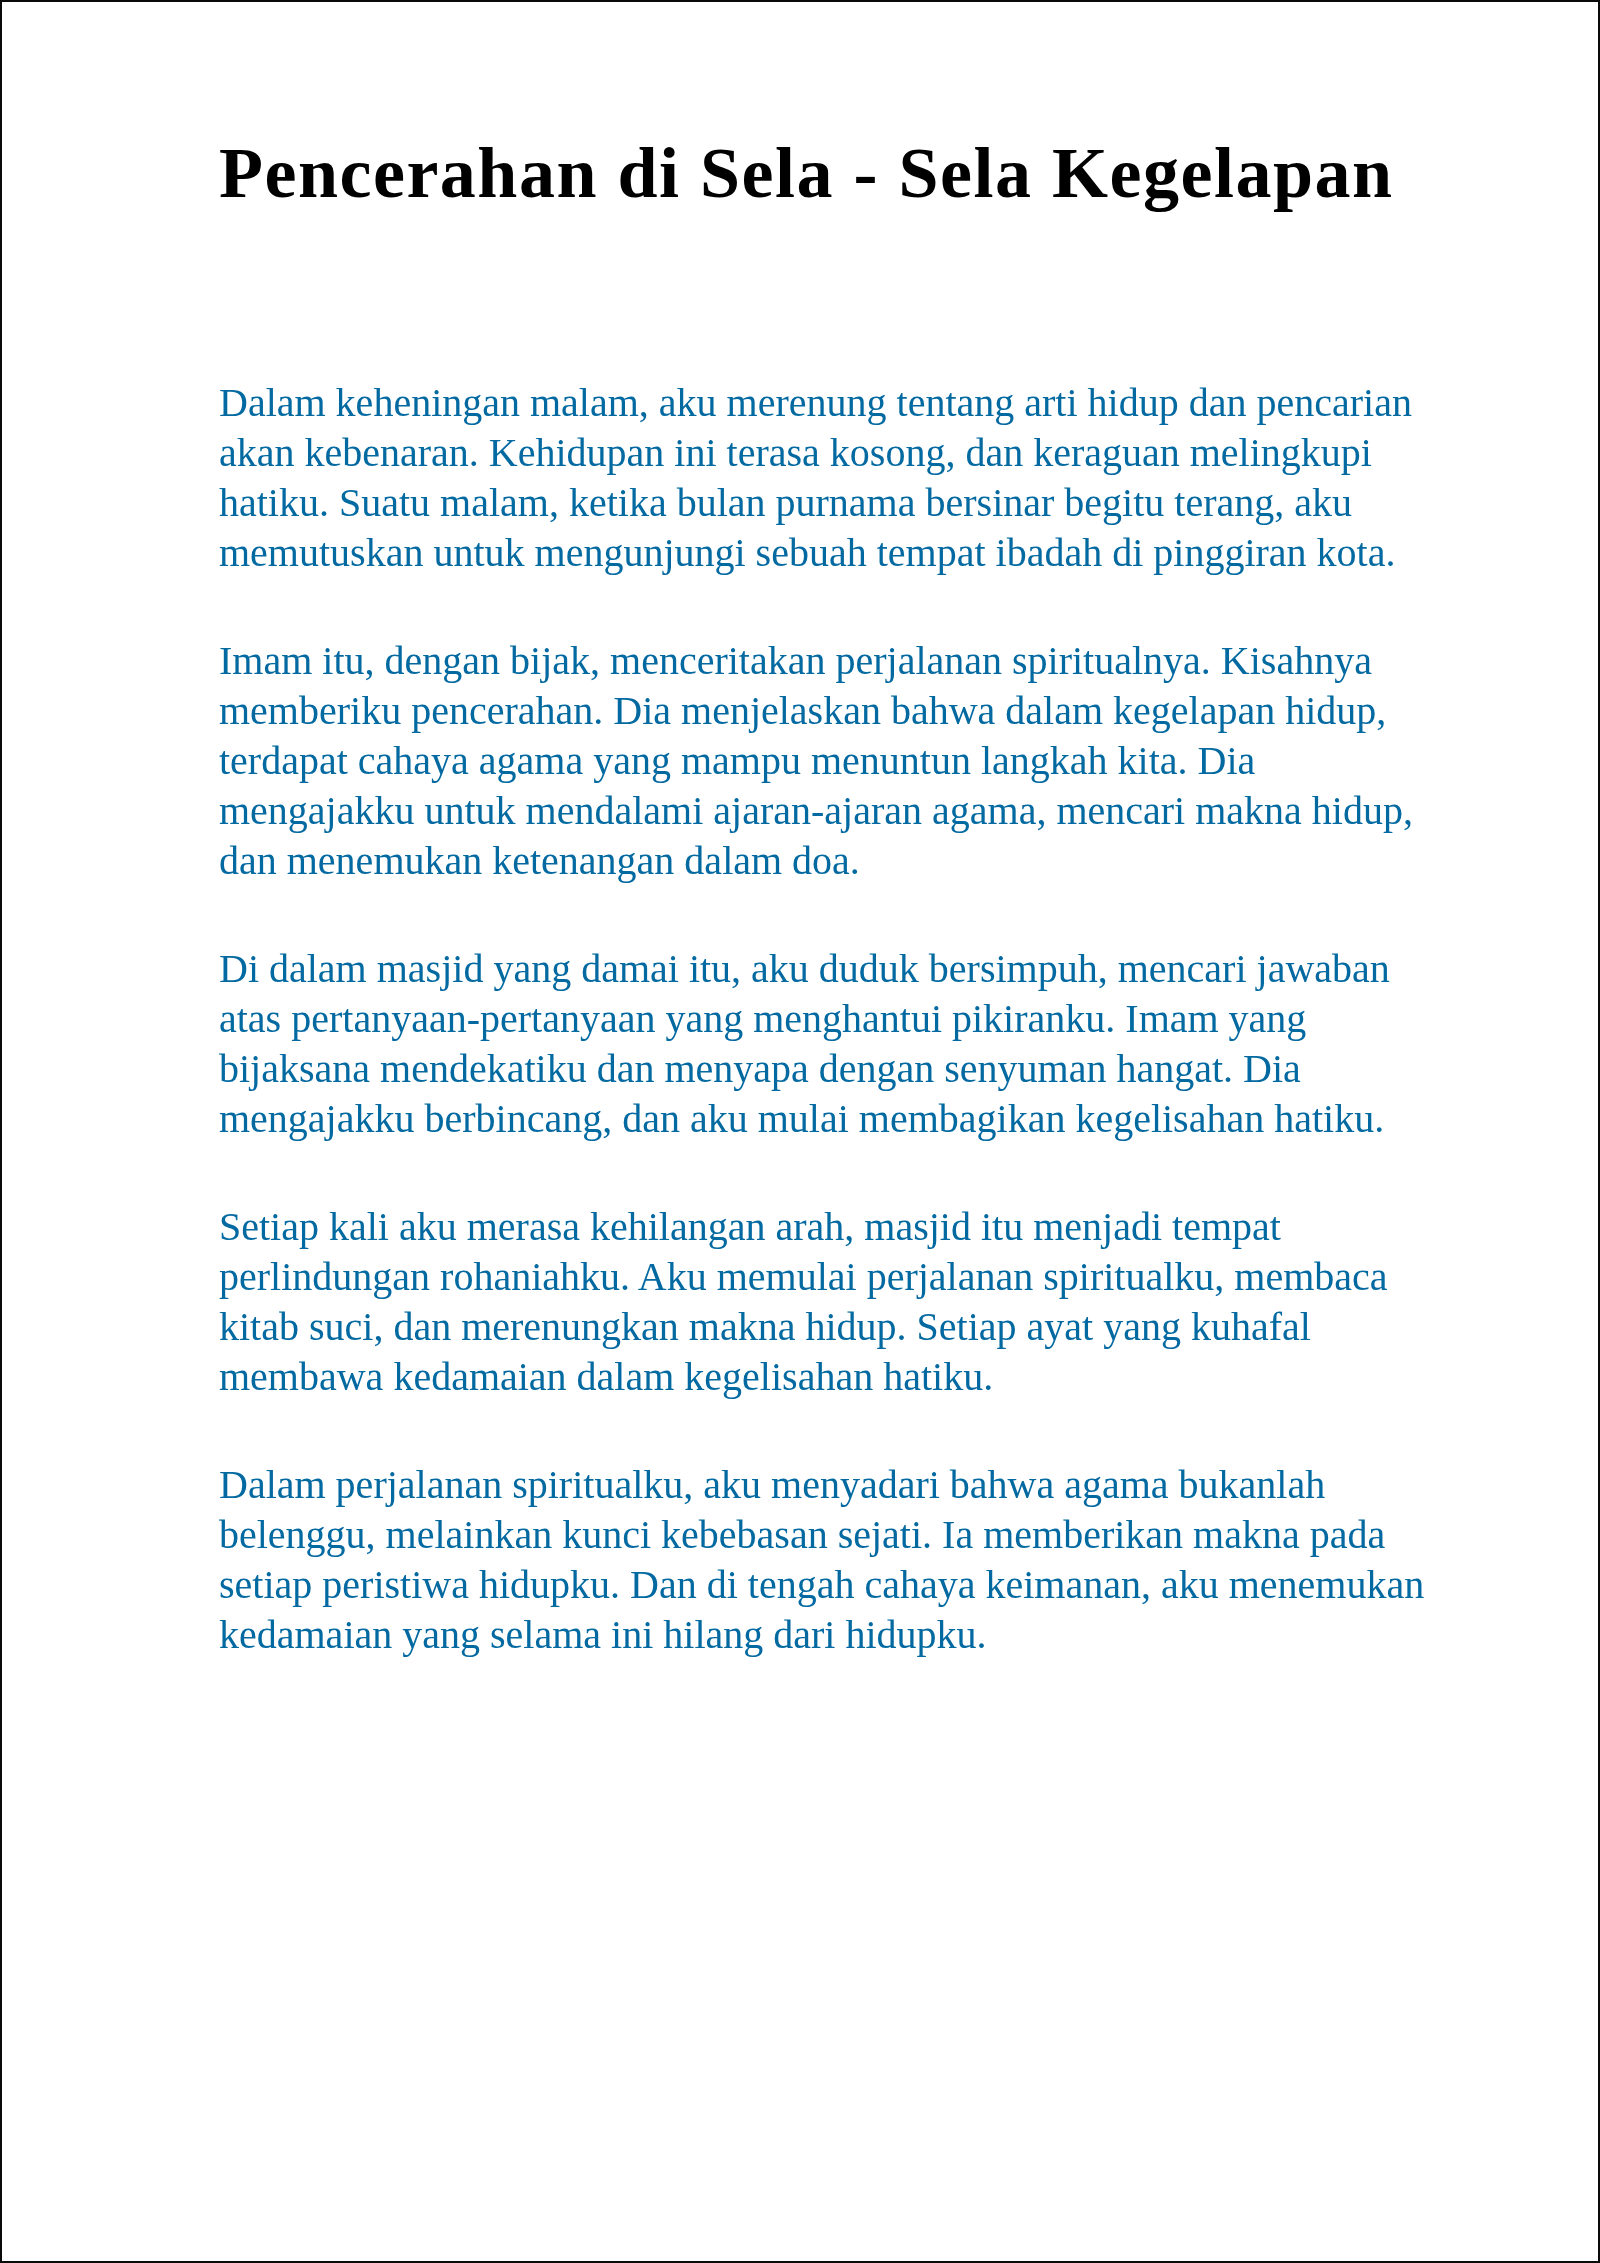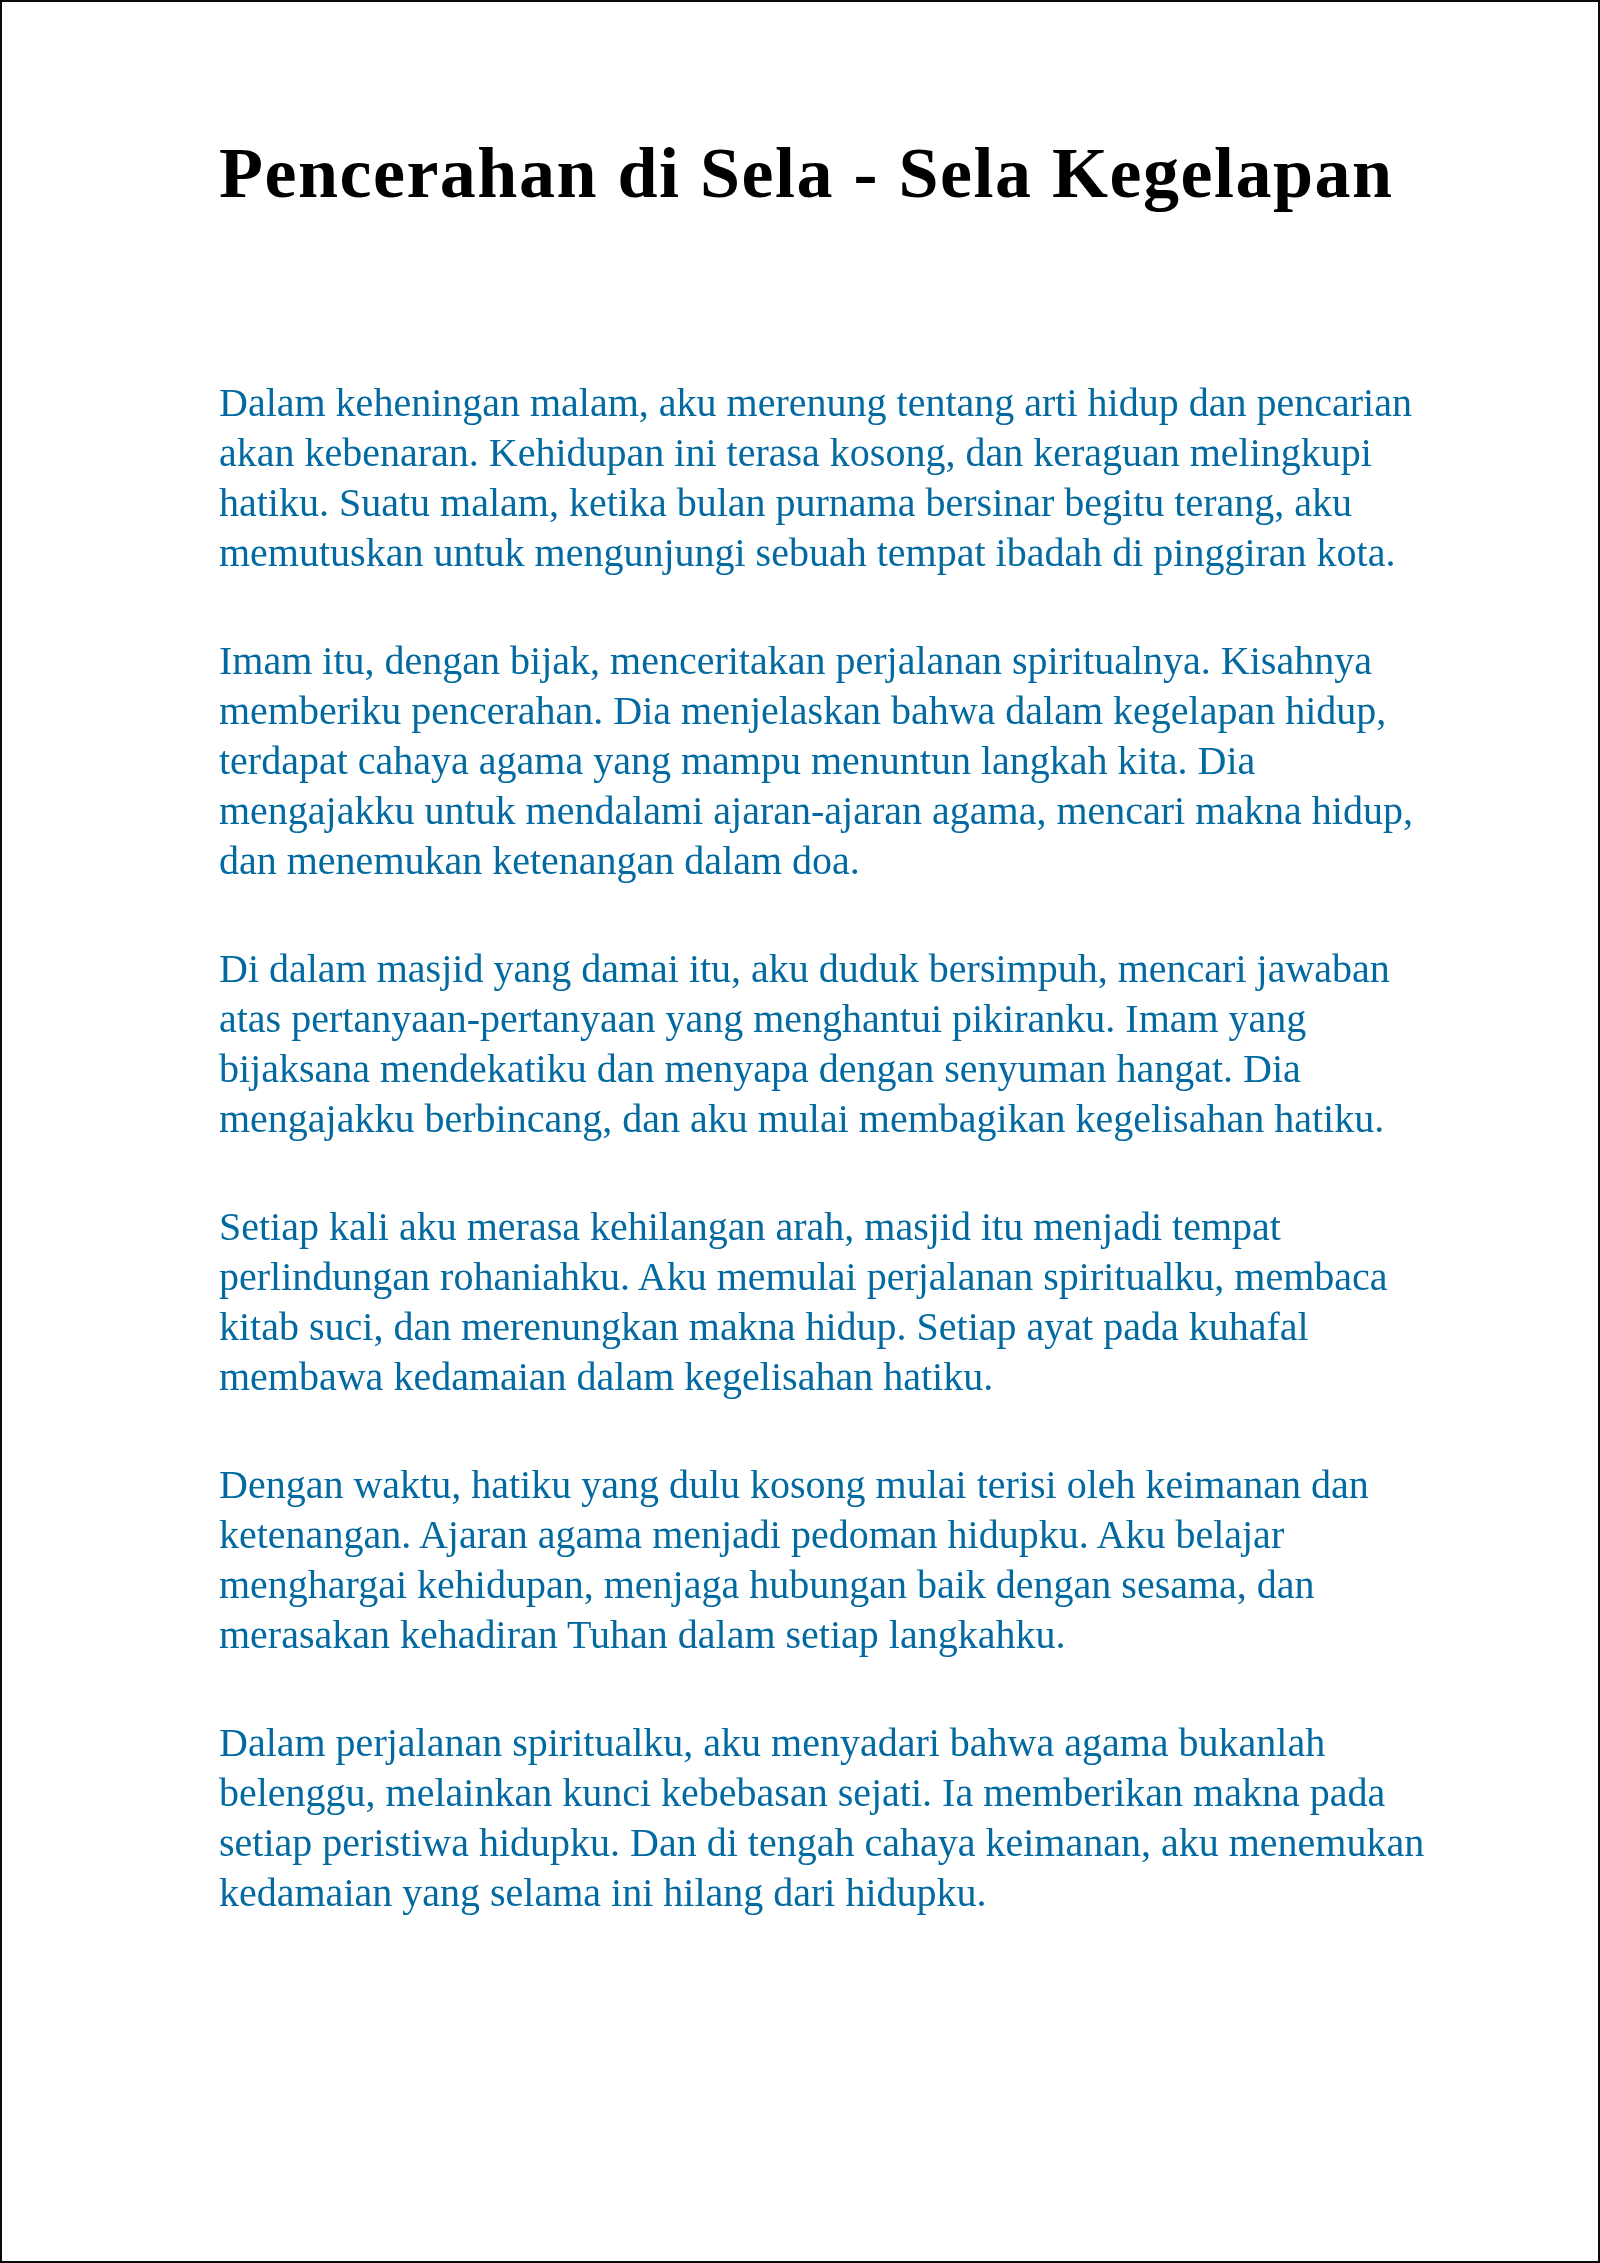--- a/index.html
+++ b/index.html
@@ -46,17 +46,16 @@
 </head>
 <body>
 
 <div class="page">
   <h1 class="page-title">Pencerahan di Sela - Sela Kegelapan</h1>
 
   <div class="document-body">
     <p>Dalam keheningan malam, aku merenung tentang arti hidup dan pencarian akan kebenaran. Kehidupan ini terasa kosong, dan keraguan melingkupi hatiku. Suatu malam, ketika bulan purnama bersinar begitu terang, aku memutuskan untuk mengunjungi sebuah tempat ibadah di pinggiran kota.</p>
     <p>Imam itu, dengan bijak, menceritakan perjalanan spiritualnya. Kisahnya memberiku pencerahan. Dia menjelaskan bahwa dalam kegelapan hidup, terdapat cahaya agama yang mampu menuntun langkah kita. Dia mengajakku untuk mendalami ajaran-ajaran agama, mencari makna hidup, dan menemukan ketenangan dalam doa.</p>
     <p>Di dalam masjid yang damai itu, aku duduk bersimpuh, mencari jawaban atas pertanyaan-pertanyaan yang menghantui pikiranku. Imam yang bijaksana mendekatiku dan menyapa dengan senyuman hangat. Dia mengajakku berbincang, dan aku mulai membagikan kegelisahan hatiku.</p>
-    <p>Setiap kali aku merasa kehilangan arah, masjid itu menjadi tempat perlindungan rohaniahku. Aku memulai perjalanan spiritualku, membaca kitab suci, dan merenungkan makna hidup. Setiap ayat pada kuhafal membawa kedamaian dalam kegelisahan hatiku.</p>
-    <p>Dengan waktu, hatiku yang dulu kosong mulai terisi oleh keimanan dan ketenangan. Ajaran agama menjadi pedoman hidupku. Aku belajar menghargai kehidupan, menjaga hubungan baik dengan sesama, dan merasakan kehadiran Tuhan dalam setiap langkahku.</p>
+    <p>Setiap kali aku merasa kehilangan arah, masjid itu menjadi tempat perlindungan rohaniahku. Aku memulai perjalanan spiritualku, membaca kitab suci, dan merenungkan makna hidup. Setiap ayat yang kuhafal membawa kedamaian dalam kegelisahan hatiku.</p>
     <p>Dalam perjalanan spiritualku, aku menyadari bahwa agama bukanlah belenggu, melainkan kunci kebebasan sejati. Ia memberikan makna pada setiap peristiwa hidupku. Dan di tengah cahaya keimanan, aku menemukan kedamaian yang selama ini hilang dari hidupku.</p>
   </div>
 </div>
 
 </body></html>

